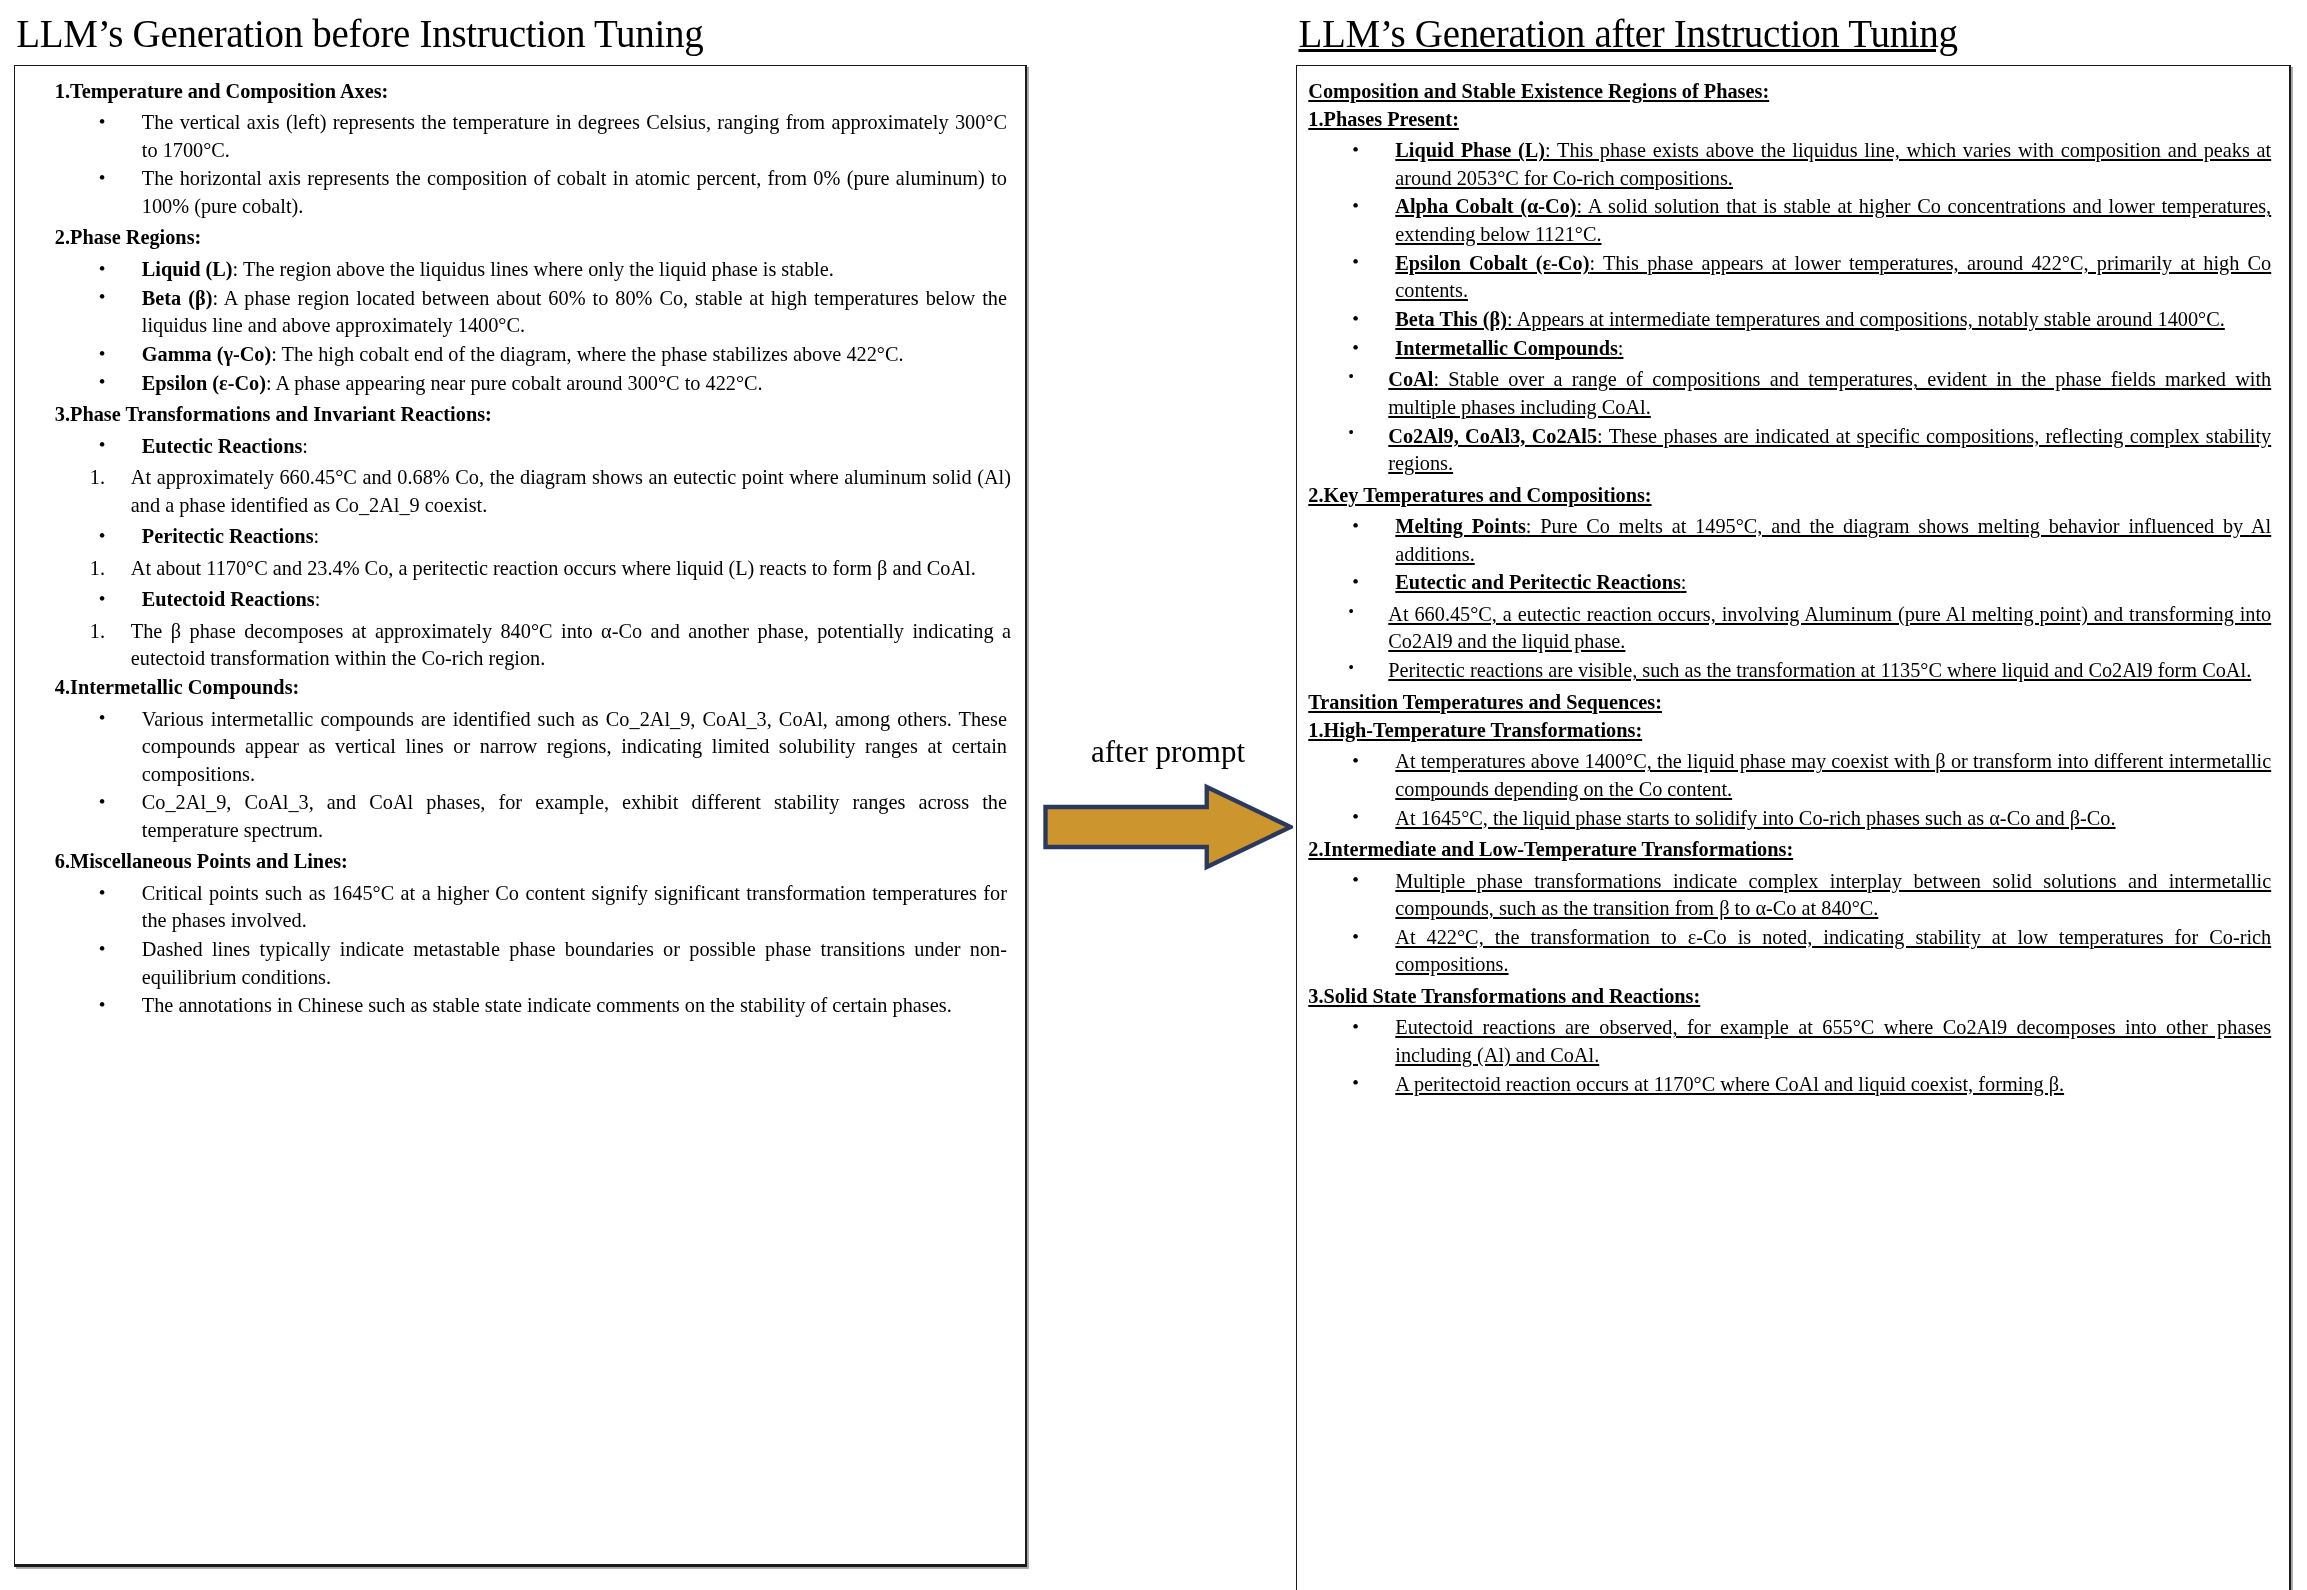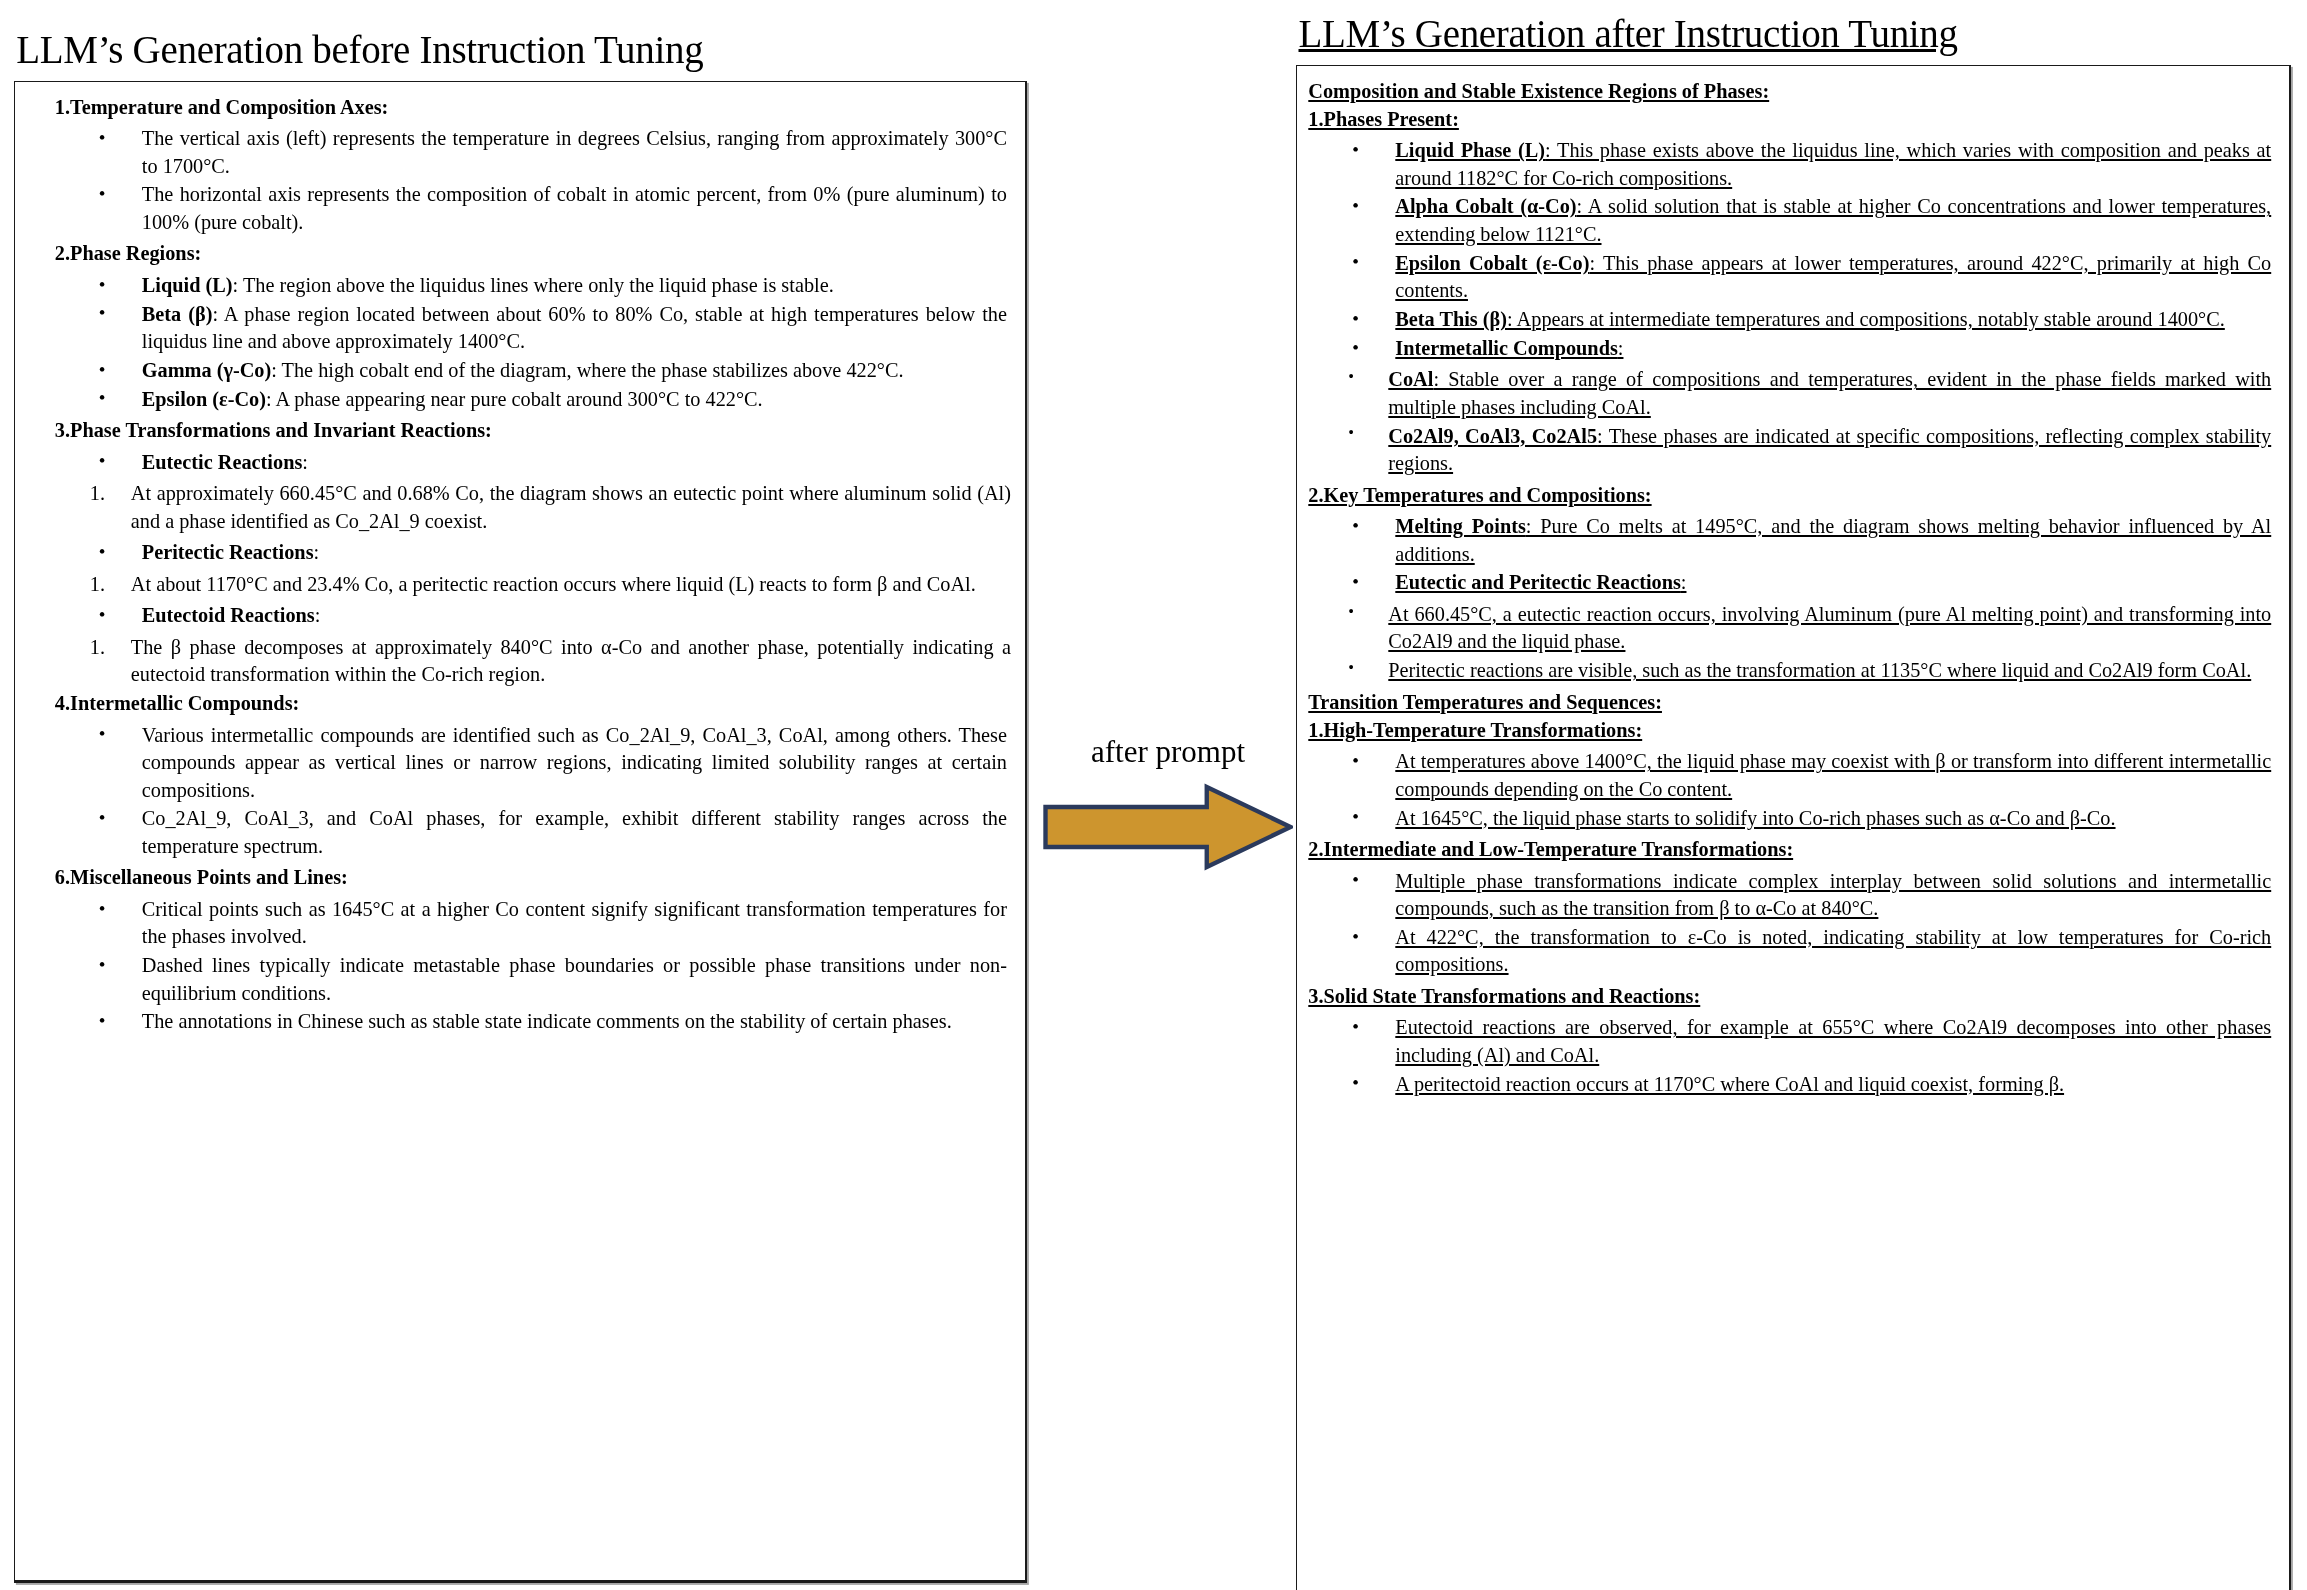--- a/index.html
+++ b/index.html
@@ -15,21 +15,21 @@
     color: #000000;
     overflow: hidden;
   }
 
   
   .panel {
     position: absolute;
     box-sizing: border-box;
     background: #ffffff;
   }
-  #panel-left  { left: 13.8px;   top: 16px;   width: 1013px; }
+  #panel-left  { left: 13.8px;   top: 0;   width: 1013px; }
   #panel-right { left: 1296px; top: 0;   width: 995px; text-decoration: underline; }
 
   .panel-title {
     font-family: "Liberation Serif", "DejaVu Serif", serif;
     font-size: 39px;
     line-height: 1.0;
     font-weight: 400;
     letter-spacing: -0.3px;
     padding: 13.8px 0 12.5px 2.5px;
     white-space: nowrap;
@@ -219,21 +219,21 @@
 <div class="panel" id="panel-right">
   <div class="panel-title">LLM’s Generation after Instruction Tuning</div>
 
   <div class="panel-box">
     <div class="content">
 
       <div class="h-plain">Composition and Stable Existence Regions of Phases:</div>
 
       <div class="h-num">1.Phases Present:</div>
       <ul class="lvl1">
-        <li><span class="lead">Liquid Phase (L)</span><span>: This phase exists above the liquidus line, which varies with composition and peaks at around 1182°C for Co-rich compositions.</span></li>
+        <li><span class="lead">Liquid Phase (L)</span><span>: This phase exists above the liquidus line, which varies with composition and peaks at around 2053°C for Co-rich compositions.</span></li>
         <li><span class="lead">Alpha Cobalt (α-Co)</span><span>: A solid solution that is stable at higher Co concentrations and lower temperatures, extending below 1121°C.</span></li>
         <li><span class="lead">Epsilon Cobalt (ε-Co)</span><span>: This phase appears at lower temperatures, around 422°C, primarily at high Co contents.</span></li>
         <li><span class="lead">Beta This (β)</span><span>: Appears at intermediate temperatures and compositions, notably stable around 1400°C.</span></li>
         <li class="nojust"><span class="lead">Intermetallic Compounds</span><span>:</span></li>
       </ul>
       <ul class="lvl2">
         <li><span class="lead">CoAl</span><span>: Stable over a range of compositions and temperatures, evident in the phase fields marked with multiple phases including CoAl.</span></li>
         <li><span class="lead">Co2Al9, CoAl3, Co2Al5</span><span>: These phases are indicated at specific compositions, reflecting complex stability regions.</span></li>
       </ul>
 

